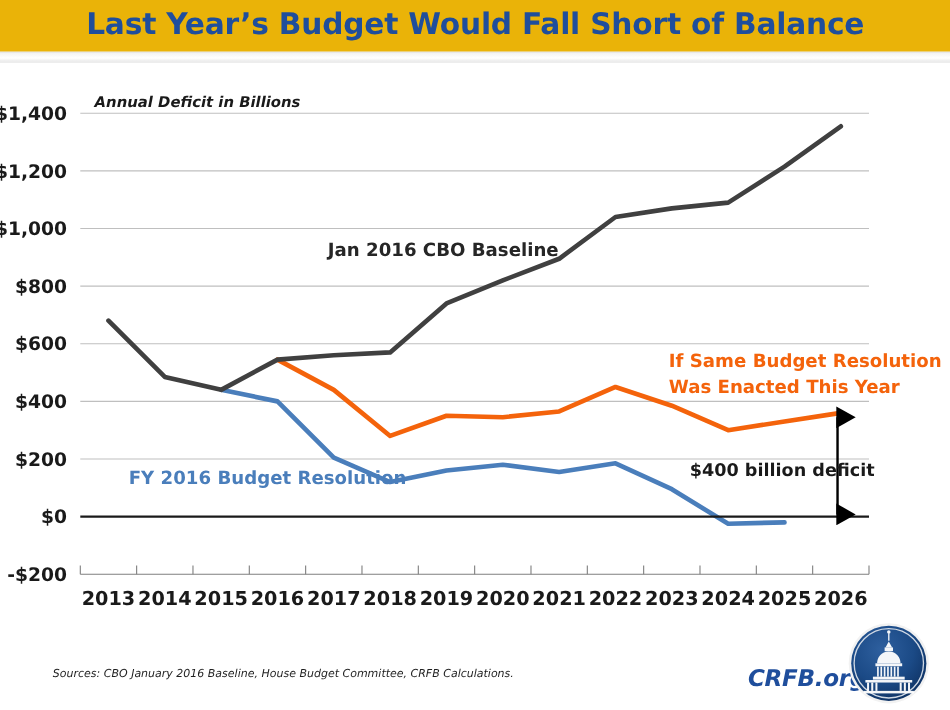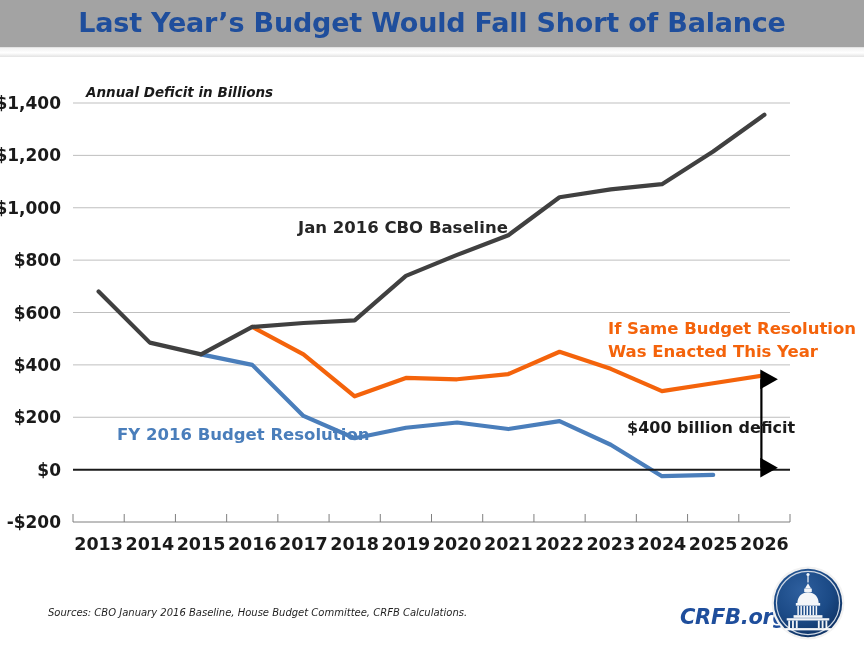--- a/index.html
+++ b/index.html
@@ -19,21 +19,21 @@
     width: 864px;
     height: 645px;
     background: #ffffff;
   }
   
   .title-band {
     position: absolute;
     left: 0; top: 0;
     width: 864px;
     height: 47px;
-    background: #a3a3a3;
+    background: #eab308;
     text-align: center;
   }
   .chart-title {
     font-family: "DejaVu Sans", sans-serif;
     font-size: 27px;
     font-weight: bold;
     color: #1F4E9C;
     letter-spacing: -0.2px;
     line-height: 46px;
     white-space: nowrap;

